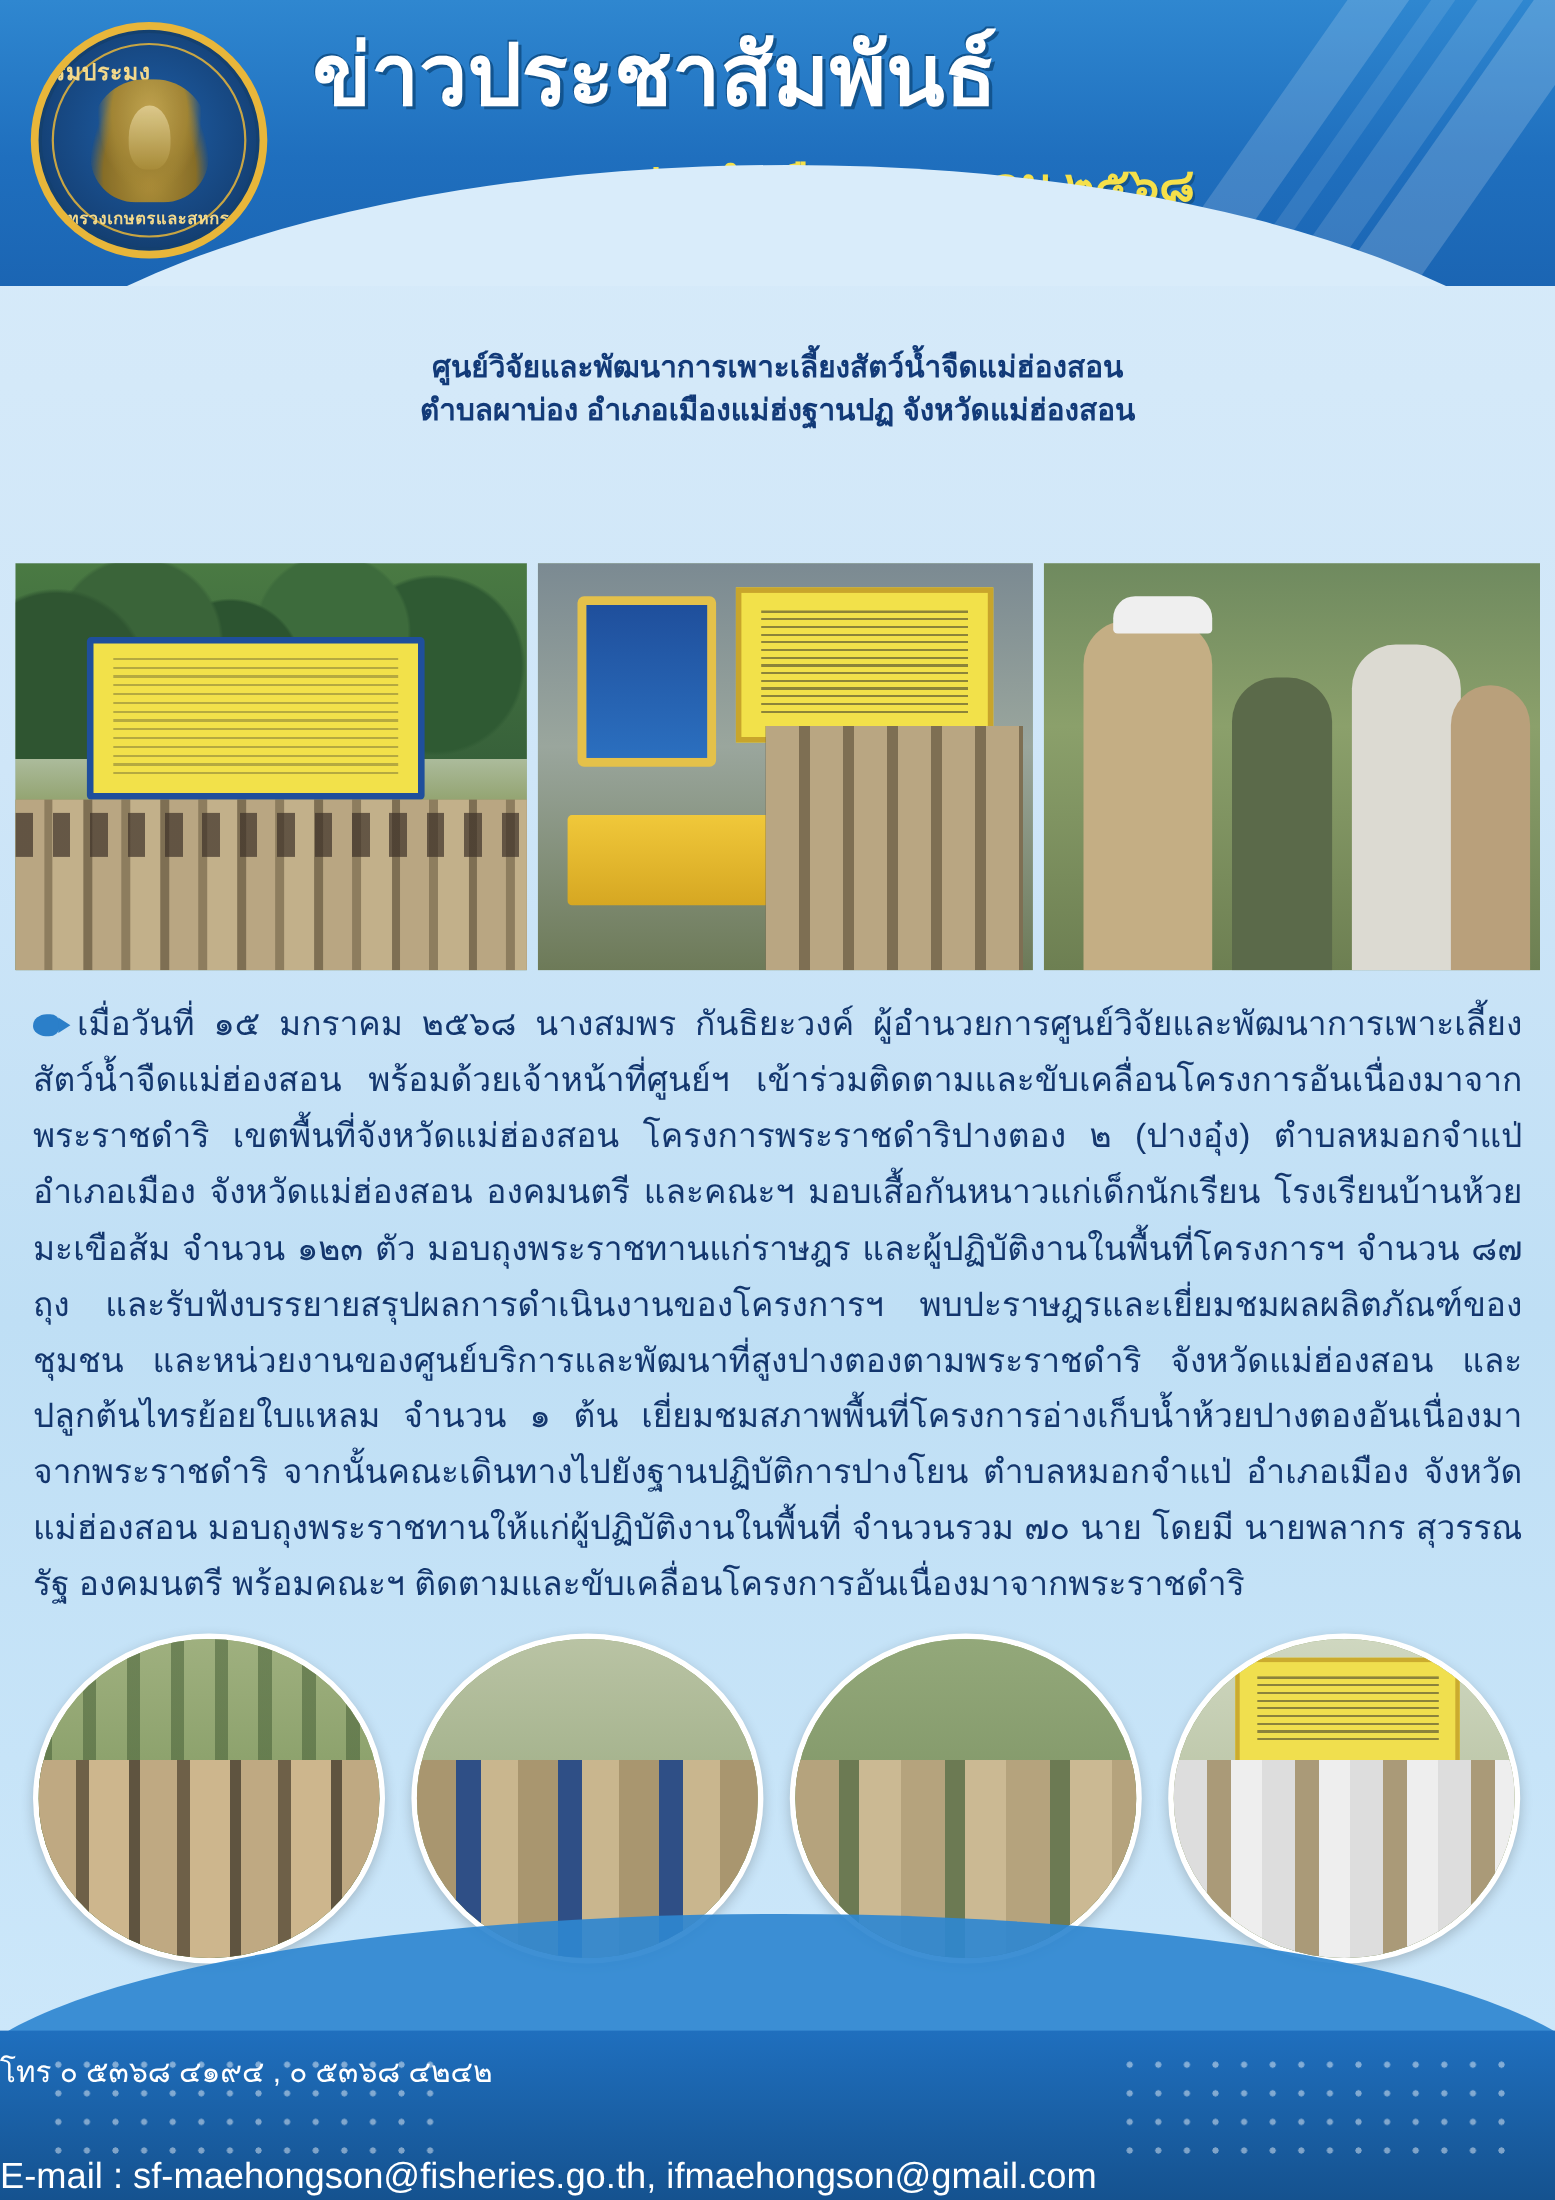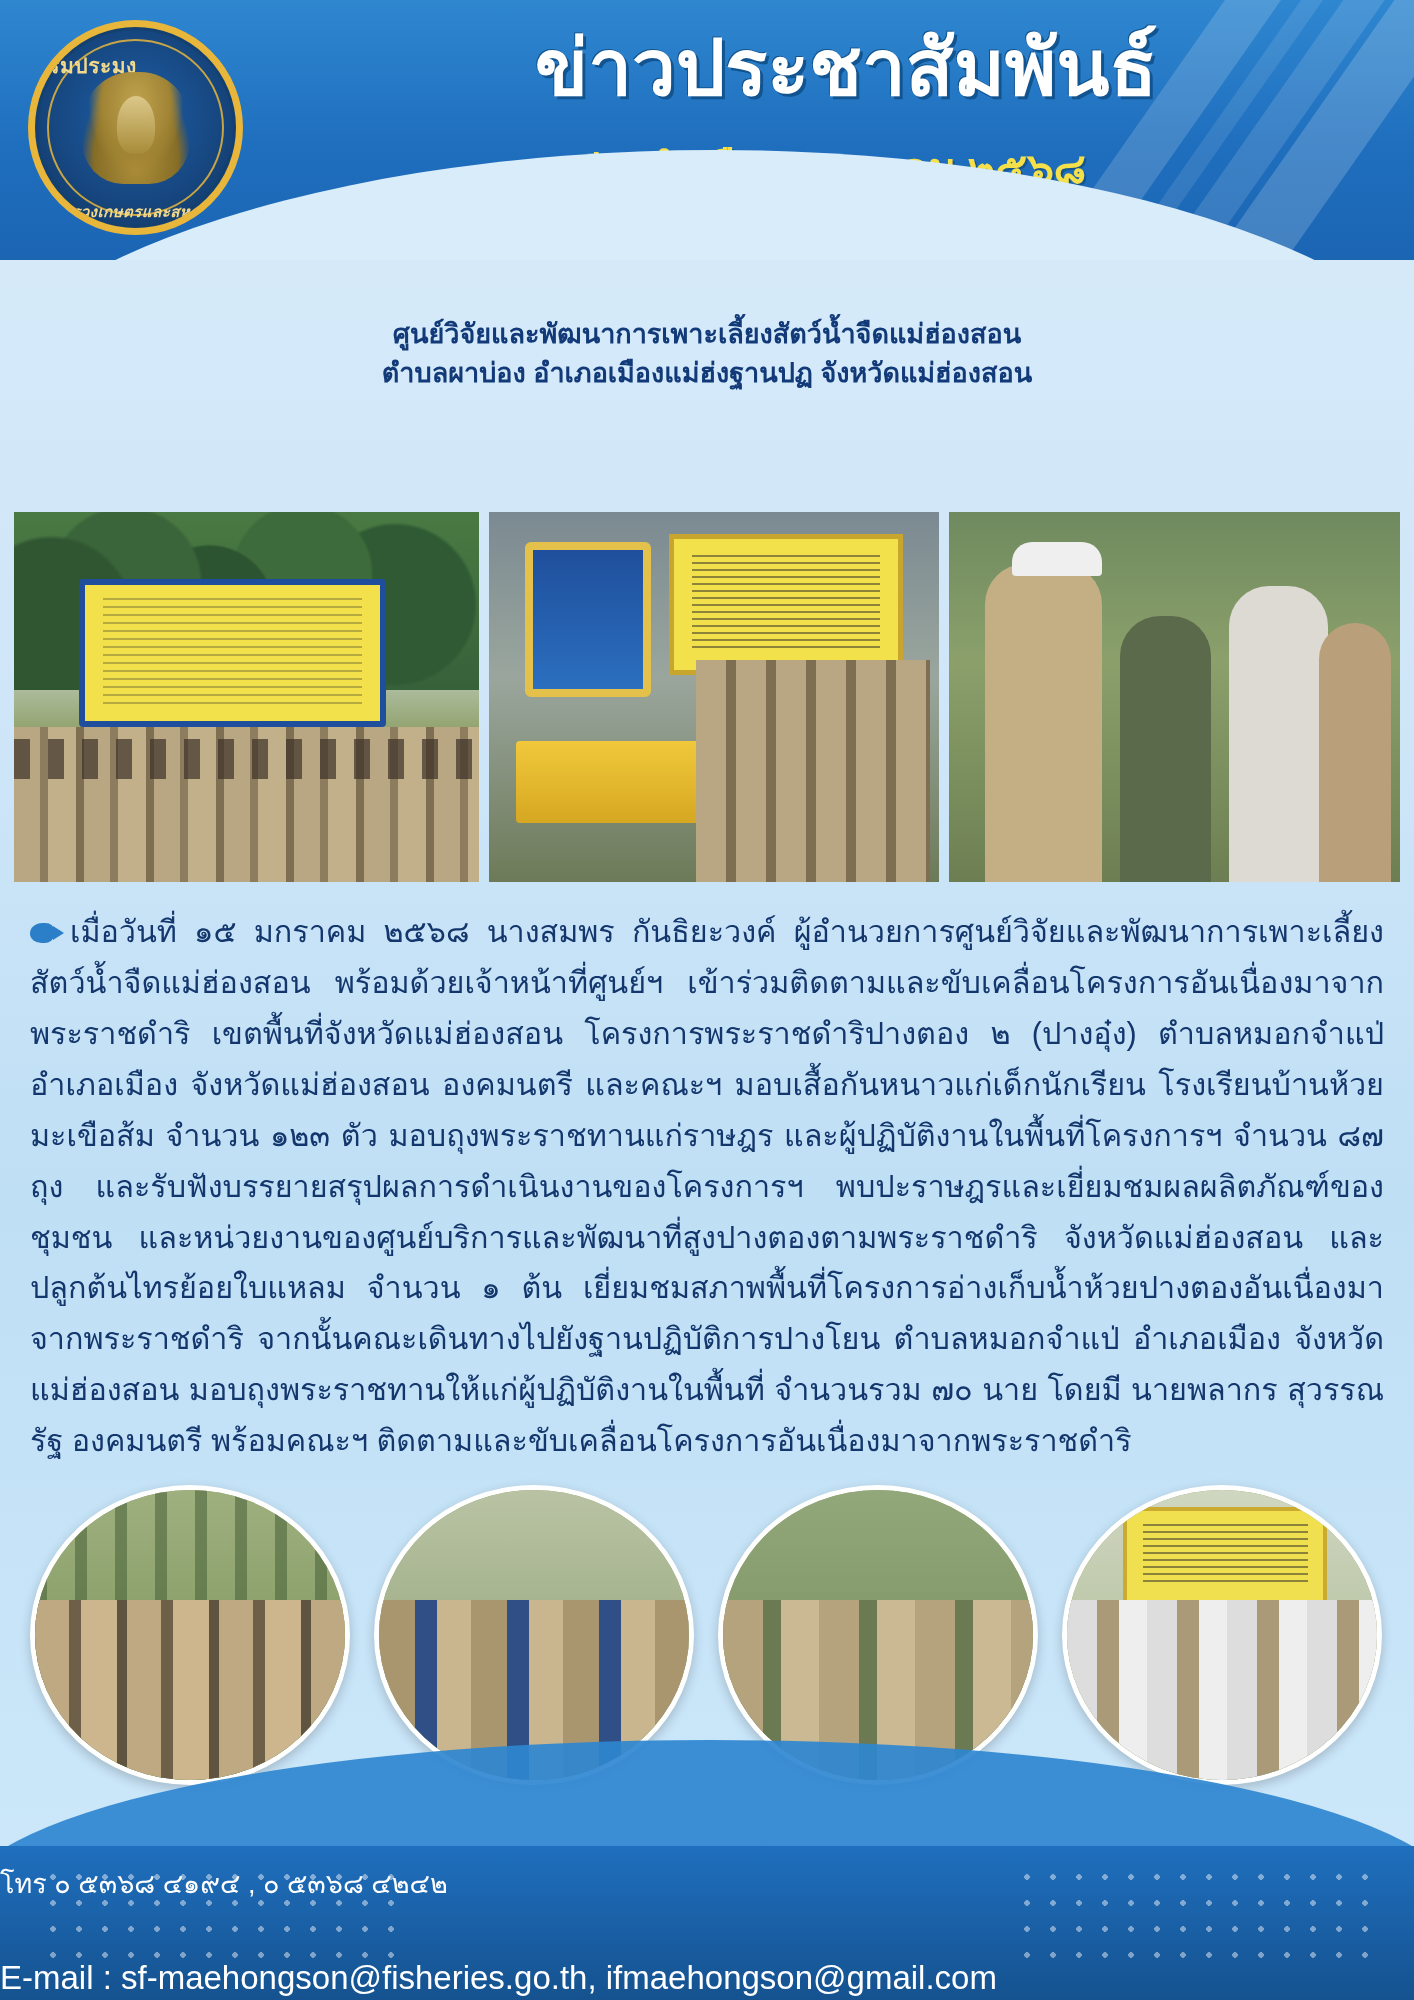--- a/index.html
+++ b/index.html
@@ -63,21 +63,21 @@
   }
   .logo .top-text, .logo .bottom-text {
     position: absolute;
     left: 0; width: 100%;
     color: #f3d98b;
     font-size: 21px;
     font-weight: bold;
     letter-spacing: 0.5px;
   }
   .logo .top-text { top: 22px; }
-  .logo .bottom-text { bottom: 8px; font-size: 15px; line-height: 1.15; font-style: italic; }
+  .logo .bottom-text { bottom: 20px; font-size: 15px; line-height: 1.15; }
   .logo .emblem {
     position: absolute;
     left: 50%; top: 50%;
     transform: translate(-50%, -50%);
     width: 108px; height: 112px;
     background:
       radial-gradient(ellipse at 50% 28%, #c9a84c 0%, #a8872f 45%, transparent 62%),
       radial-gradient(ellipse at 50% 78%, #b89537 0%, #8d6f22 55%, transparent 72%);
     border-radius: 46% 46% 38% 38%;
     opacity: 0.95;
@@ -86,23 +86,22 @@
     content: "";
     position: absolute;
     left: 50%; top: 22%;
     transform: translateX(-50%);
     width: 38px; height: 58px;
     border-radius: 50% 50% 40% 40%;
     background: linear-gradient(180deg, #e7cf8a, #b08f33);
   }
   .title-main {
     position: absolute;
-    left: 316px; top: 28px;
+    left: 284px; top: 28px;
     width: 1060px;
-    text-align: center;
     font-size: 78px;
     line-height: 1.05;
     font-weight: bold;
     color: #ffffff;
     text-shadow: 3px 3px 0 #12548f, -1px -1px 0 #12548f;
   }
   .title-sub {
     position: absolute;
     left: 300px; top: 135px;
     width: 1060px;

